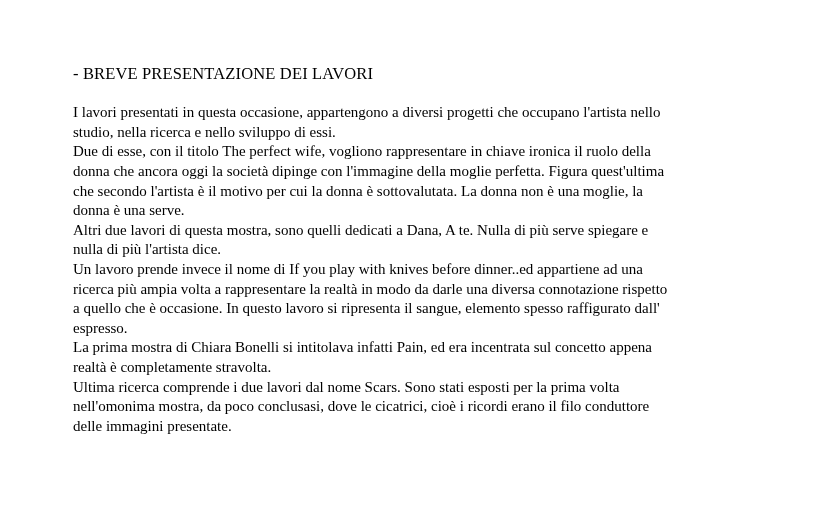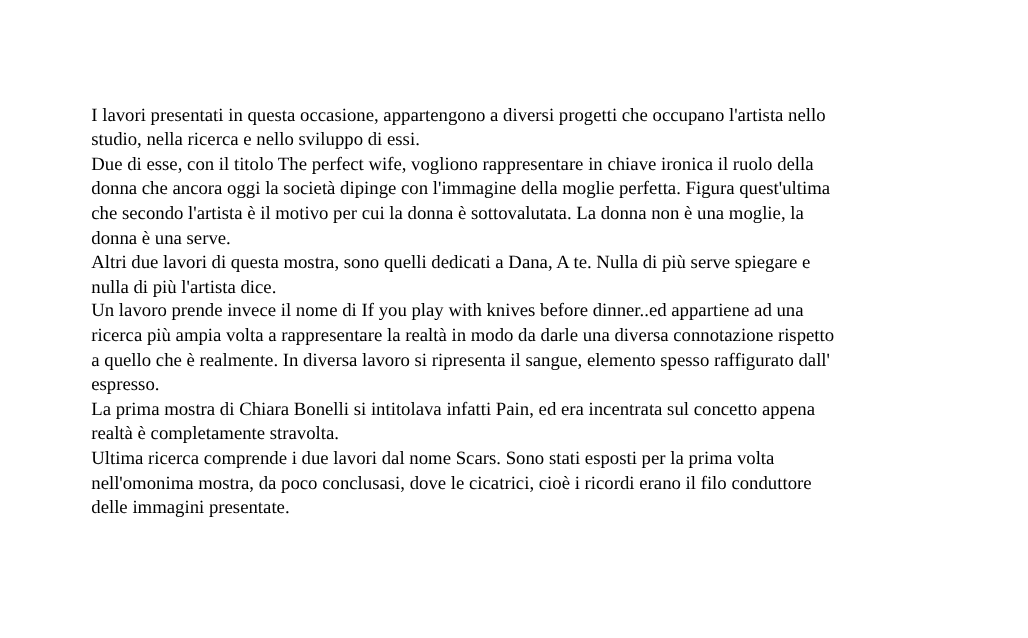--- a/index.html
+++ b/index.html
@@ -51,35 +51,36 @@
     white-space: pre-wrap;
     min-height: 19.6px;
   }
 </style>
 </head>
 <body>
 
 <div class="page">
   <div class="doc-body">
 
+    <h1 class="doc-title">- BREVE PRESENTAZIONE DEI LAVORI</h1>
 
     <div class="spacer-line"></div>
 
     <div class="text-block">
       <div class="text-line">I lavori presentati in questa occasione, appartengono a diversi progetti che occupano l'artista nello</div>
       <div class="text-line">studio, nella ricerca e nello sviluppo di essi.</div>
       <div class="text-line">Due di esse, con il titolo The perfect wife, vogliono rappresentare in chiave ironica il ruolo della</div>
       <div class="text-line">donna che ancora oggi la società dipinge con l'immagine della moglie perfetta. Figura quest'ultima</div>
       <div class="text-line">che secondo l'artista è il motivo per cui la donna è sottovalutata. La donna non è una moglie, la</div>
       <div class="text-line">donna è una serve.</div>
       <div class="text-line">Altri due lavori di questa mostra, sono quelli dedicati a Dana, A te. Nulla di più serve spiegare e</div>
       <div class="text-line">nulla di più l'artista dice.</div>
       <div class="text-line">Un lavoro prende invece il nome di If you play with knives before dinner..ed appartiene ad una</div>
       <div class="text-line">ricerca più ampia volta a rappresentare la realtà in modo da darle una diversa connotazione rispetto</div>
-      <div class="text-line">a quello che è realmente. In diversa lavoro si ripresenta il sangue, elemento spesso raffigurato dall'</div>
+      <div class="text-line">a quello che è occasione. In questo lavoro si ripresenta il sangue, elemento spesso raffigurato dall'</div>
       <div class="text-line">espresso.</div>
       <div class="text-line">La prima mostra di Chiara Bonelli si intitolava infatti Pain, ed era incentrata sul concetto appena</div>
       <div class="text-line">realtà è completamente stravolta.</div>
       <div class="text-line">Ultima ricerca comprende i due lavori dal nome Scars. Sono stati esposti per la prima volta</div>
       <div class="text-line">nell'omonima mostra, da poco conclusasi, dove le cicatrici, cioè i ricordi erano il filo conduttore</div>
       <div class="text-line">delle immagini presentate.</div>
     </div>
 
   </div>
 </div>

